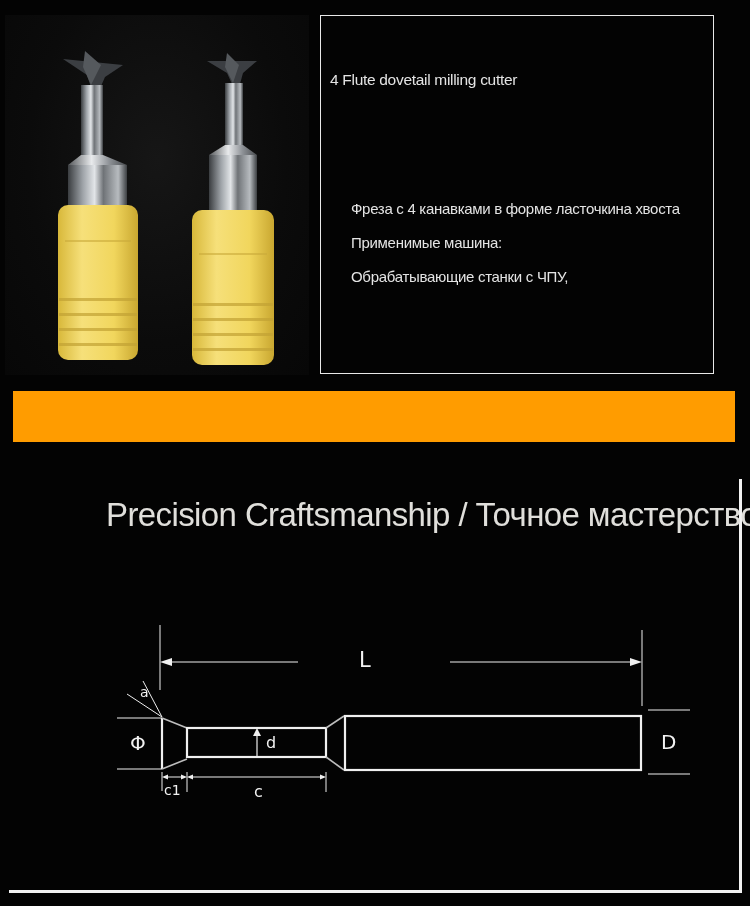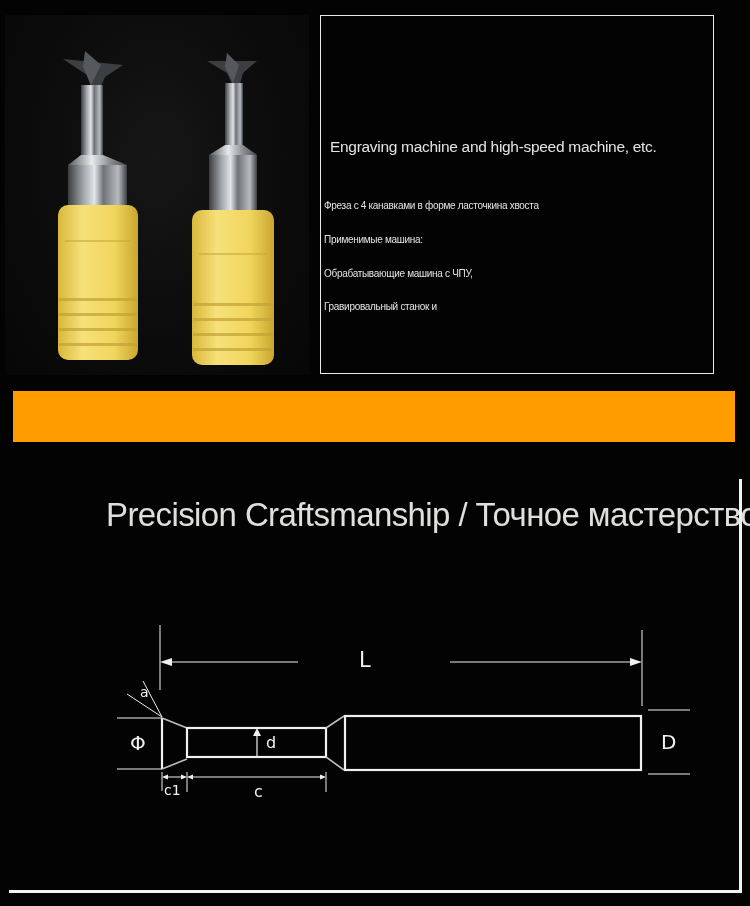--- a/index.html
+++ b/index.html
@@ -19,21 +19,21 @@
 
   
   #textbox {
     left: 320px; top: 15px; width: 392px; height: 357px;
     border: 1.5px solid #e8e8e8; box-sizing: content-box;
   }
   .en-line, .ru-line {
     position: absolute; white-space: nowrap; color: #e4e4e4; letter-spacing: -0.3px;
   }
   .en-line { font-size: 15.5px; }
-  .ru-line { font-size: 10px; }
+  .ru-line { font-size: 15px; margin-left: 27px; }
 
   
   #banner { left: 13px; top: 391px; width: 722px; height: 51px; background: #ff9c00; }
 
   
   #frame-right { left: 739px; top: 479px; width: 2.5px; height: 414px; background: #f2f2f2; }
   #frame-bottom { left: 9px; top: 890px; width: 732px; height: 2.5px; background: #f2f2f2; }
 
   
   #heading {
@@ -101,25 +101,24 @@
         <rect x="188" y="288" width="80" height="3"></rect>
         <rect x="188" y="303" width="80" height="3"></rect>
         <rect x="188" y="318" width="80" height="3"></rect>
         <rect x="188" y="333" width="80" height="3"></rect>
       </g>
     </g>
   </svg>
 </div>
 
 <div id="textbox" class="abs">
-  <span class="en-line" style="left:9px; top:122px;">Engraving machine and high-speed machine, etc.</span>
+  <span class="en-line" style="left:9px; top:55px;">4 Flute dovetail milling cutter</span>
   <span class="ru-line" style="left:3px; top:184px;">Фреза с 4 канавками в форме ласточкина хвоста</span>
   <span class="ru-line" style="left:3px; top:218px;">Применимые машина:</span>
-  <span class="ru-line" style="left:3px; top:252px;">Обрабатывающие машина с ЧПУ,</span>
-  <span class="ru-line" style="left:3px; top:285px;">Гравировальный станок и</span>
+  <span class="ru-line" style="left:3px; top:252px;">Обрабатывающие станки с ЧПУ,</span>
 </div>
 
 <div id="banner" class="abs"></div>
 
 <div id="frame-right" class="abs"></div>
 <div id="frame-bottom" class="abs"></div>
 
 <div id="heading" class="abs">Precision Craftsmanship /  Точное мастерство</div>
 
 <div id="diagram" class="abs">

